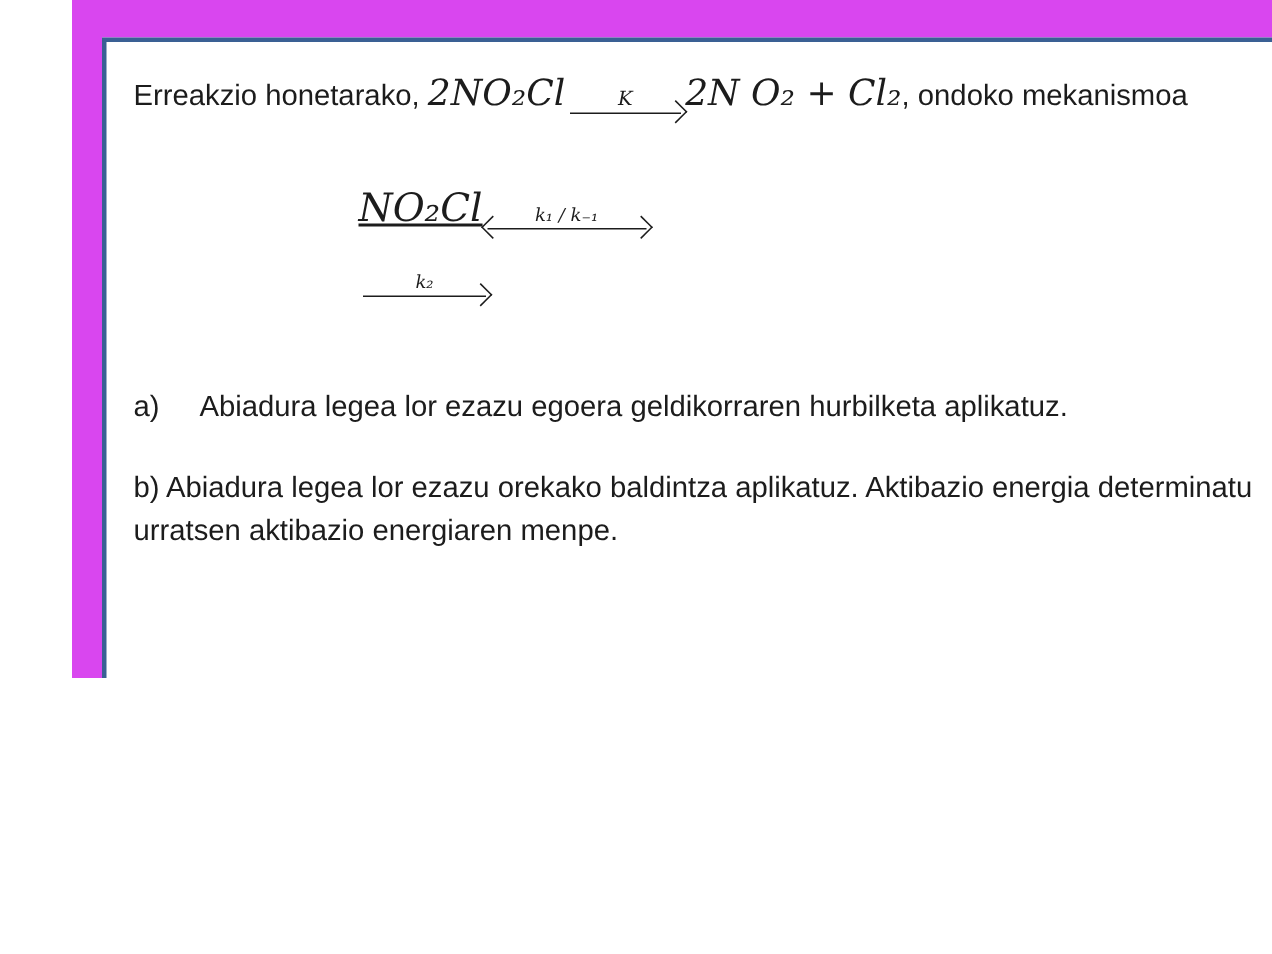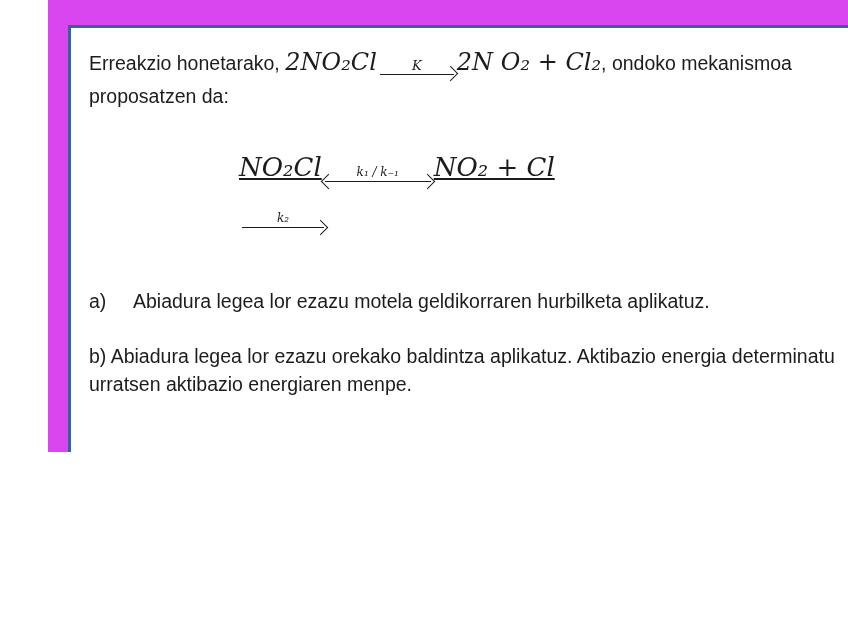--- a/index.html
+++ b/index.html
@@ -60,33 +60,32 @@
 </head>
 <body>
 
 <div class="page">
   <div class="slide">
 
     <p class="intro"><span class="sans">Erreakzio honetarako, </span><span class="math inline-math">2NO₂Cl</span><span class="arrow sm">
           <span class="alabel sm">K</span>
           <span class="shaft rhead" style="--w:74px"></span>
         </span><span class="math inline-math">2N O₂ + Cl₂</span><span class="sans">, ondoko mekanismoa</span><br>
-      <span class="sans">proposatzen da:</span>
     </p>
 
     <div class="equations">
       <div class="eq"><span class="math eq-math">NO₂Cl</span><span class="arrow">
             <span class="alabel">k₁ / k₋₁</span>
             <span class="shaft lhead rhead" style="--w:106px"></span>
-          </span><span class="math eq-math">NO₂ + Cl</span></div>
+          </span></div>
       <div class="eq"><span class="arrow">
             <span class="alabel">k₂</span>
             <span class="shaft rhead" style="--w:82px"></span>
           </span></div>
     </div>
 
     <div class="items sans">
-      <p class="item"><span class="marker-wide">a)</span><span>Abiadura legea lor ezazu motela geldikorraren hurbilketa aplikatuz.</span></p>
+      <p class="item"><span class="marker-wide">a)</span><span>Abiadura legea lor ezazu egoera geldikorraren hurbilketa aplikatuz.</span></p>
       <p class="item"><span>b)</span> <span>Abiadura legea lor ezazu orekako baldintza aplikatuz. Aktibazio energia determinatu urratsen aktibazio energiaren menpe.</span></p>
     </div>
 
   </div>
 </div>
 
 </body></html>

